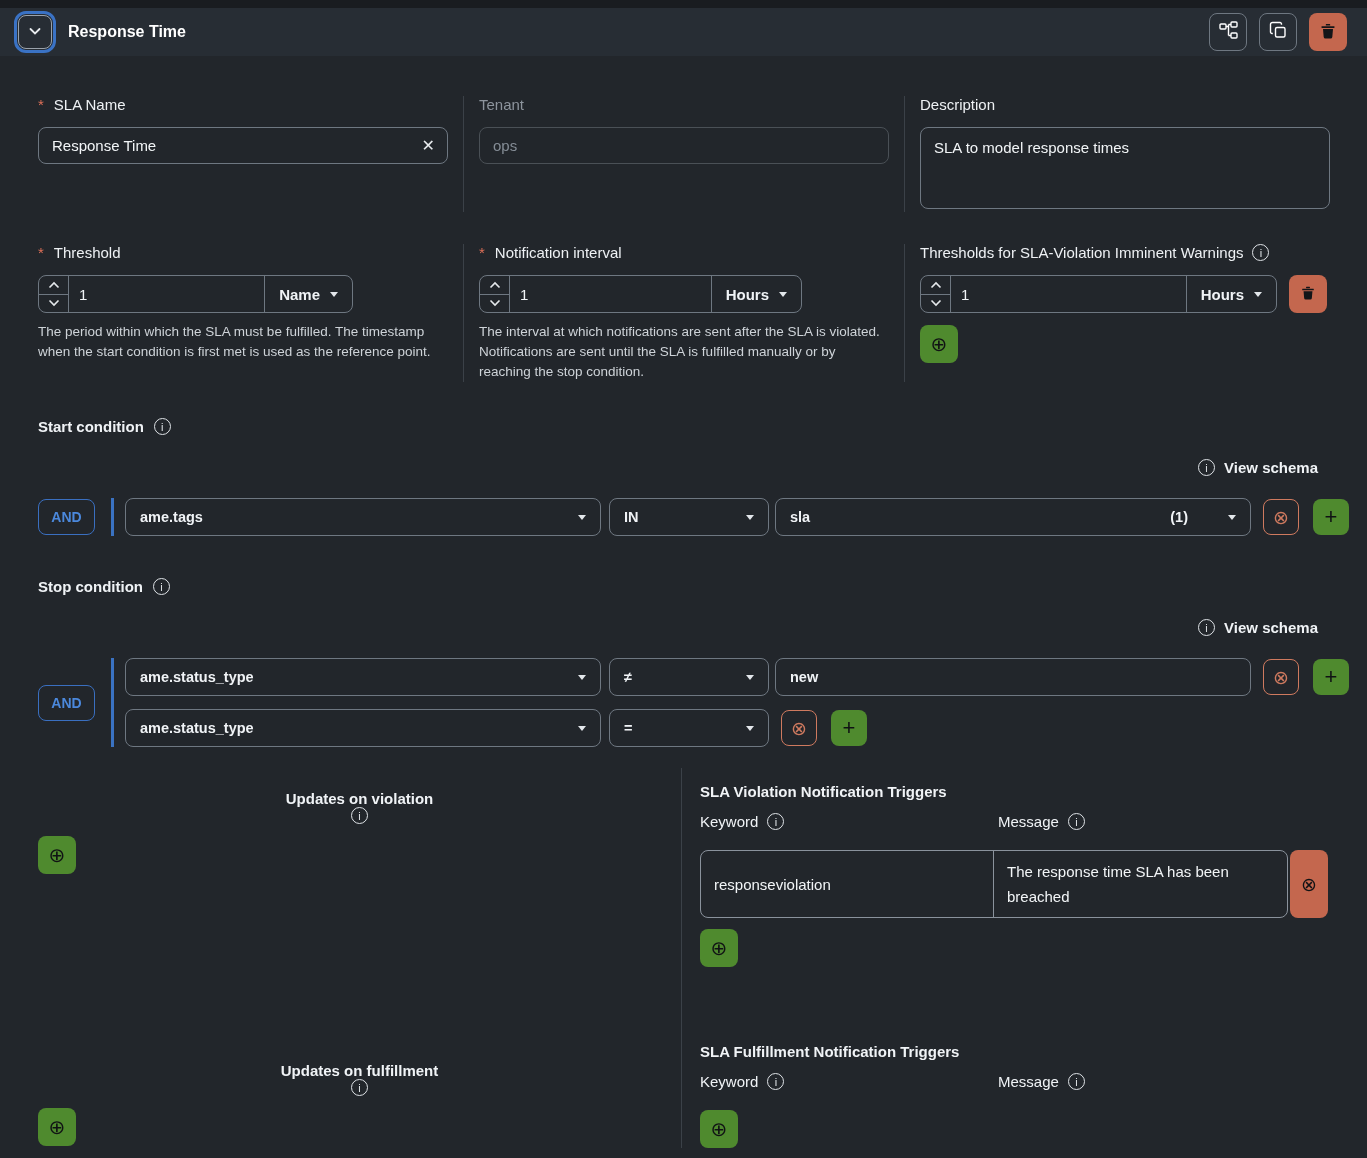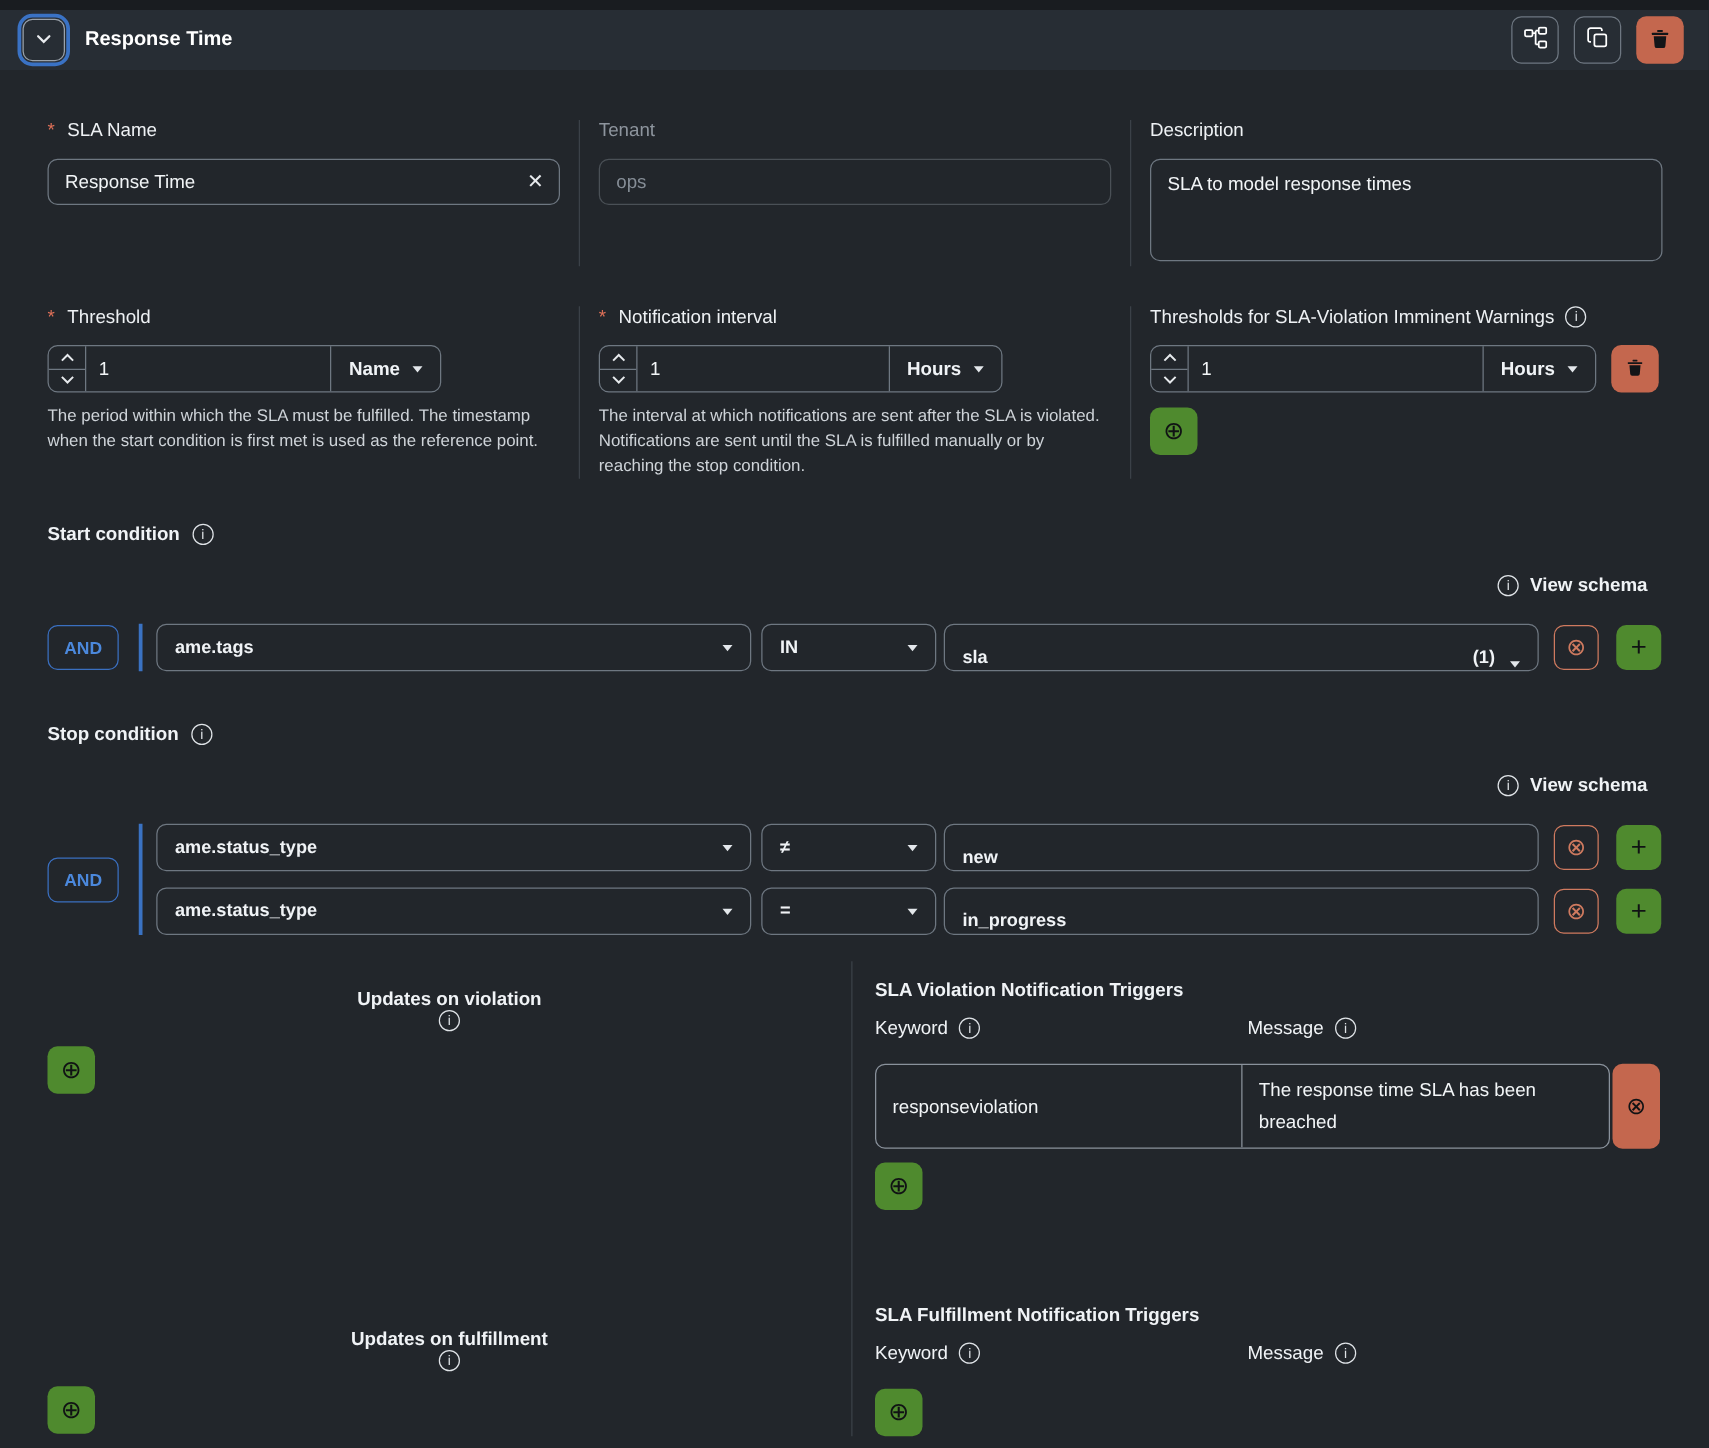--- a/index.html
+++ b/index.html
@@ -85,24 +85,24 @@
   }
   .blue-line { width:3px; align-self:stretch; background:#3a72c2; margin:0 11px 0 16px; flex:none; }
   .cond-rows { display:flex; flex-direction:column; gap:13px; flex:1; }
   .cond-row { display:flex; align-items:center; }
   .select {
     height:38px; border:1px solid #6e7781; border-radius:8px; background:transparent;
     display:flex; align-items:center; padding:0 14px; font-size:14.5px; font-weight:600; cursor:pointer;
   }
   .select .caret { margin-left:auto; }
   .sel-field { width:476px; flex:none; }
-  .sel-op { width:140px; flex:none; margin-left:8px; }
+  .sel-op { width:160px; flex:none; margin-left:8px; }
   .value-box {
     width:476px; flex:none; margin-left:6px; height:38px; border:1px solid #6e7781; border-radius:8px;
-    display:flex; align-items:flex-end; padding:2px 14px; font-size:14.5px; font-weight:600;
+    display:flex; align-items:center; padding:2px 14px; font-size:14.5px; font-weight:600;gap:28px;
   }
   .value-box .count { margin-left:auto; font-weight:700; }
   .value-box .caret { margin-left:12px; }
   .icon-btn-outline {
     width:36px; height:36px; flex:none; margin-left:12px; background:transparent;
     border:1px solid #cf7a5f; border-radius:8px; color:#cf7a5f; font-size:19px; line-height:1;
     display:flex; align-items:center; justify-content:center; cursor:pointer;
   }
   .icon-btn-green {
     width:36px; height:36px; flex:none; margin-left:14px; background:#4f8a2e; border:none;
@@ -373,23 +373,20 @@
       </div>
       <div class="cond-row">
         <div class="select sel-field">
           <span>ame.status_type</span>
           <span class="caret"></span>
         </div>
         <div class="select sel-op">
           <span>=</span>
           <span class="caret"></span>
         </div>
-        <div class="value-box">
-          <span>in_progress</span>
-        </div>
         <button class="icon-btn-outline">
             <span>⊗</span>
           </button>
         <button class="icon-btn-green">
             <span>+</span>
           </button>
       </div>
     </div>
   </div>
 

